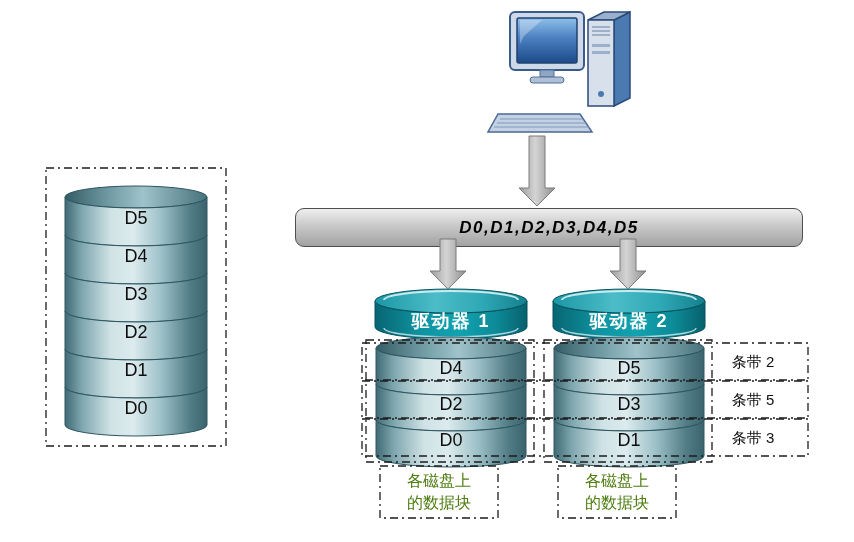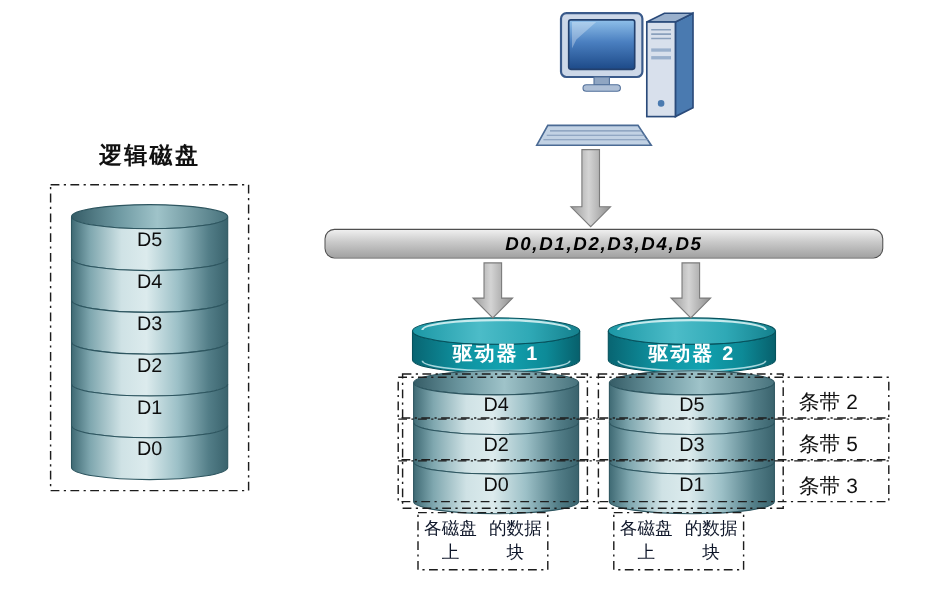--- a/index.html
+++ b/index.html
@@ -21,40 +21,40 @@
     font-family:"Liberation Sans", "DejaVu Sans", sans-serif;
     font-size:18px; fill:#0d0d0d; text-anchor:middle;
   }
   .headerlabel {
     font-family:"Liberation Sans", "DejaVu Sans", sans-serif;
     font-size:18px; font-weight:bold; fill:#ffffff; text-anchor:middle;
     letter-spacing:2px;
   }
 
   .bus {
-    position:absolute; left:295px; top:208px; width:508px; height:27px;
+    position:absolute; left:295px; top:208px; width:508px; height:39px;
     background:linear-gradient(#efefef, #c9c9c9 45%, #a2a2a2);
     border:1.5px solid #4f4f4f; border-radius:9px;
     display:flex; align-items:center; justify-content:center;
     box-sizing:border-box;
   }
   .bus span {
     font-style:italic; font-weight:bold; font-size:17px; color:#000;
     letter-spacing:1.5px;
   }
 
   .stripe-label {
     position:absolute; left:710px; width:86px; height:19px;
-    font-size:19px; color:#111; text-align:center;
+    font-size:15px; color:#111; text-align:center;
   }
 
   .caption {
     position:absolute; width:118px; height:52px;
-    display:flex; align-items:center; justify-content:center;
-    font-size:16px; line-height:1.4; color:#0f172a; text-align:center;
+    display:flex; flex-direction:column; align-items:center; justify-content:center;
+    font-size:16px; line-height:1.4; color:#4d7c0f; text-align:center;
   }
 
   .dashdot { fill:none; stroke:#1c1c1c; stroke-width:1.3; stroke-dasharray:8 4 2 4; }
   .arrow   { fill:url(#gradArrow); stroke:#7b7b7b; stroke-width:1; }
 
   .overlay { position:absolute; left:0; top:0; pointer-events:none; }
 </style>
 </head>
 <body>
 
@@ -96,21 +96,20 @@
         <stop offset="100%" stop-color="#1d4a88"></stop>
       </linearGradient>
       <linearGradient id="gradArrow" x1="0" y1="0" x2="1" y2="0">
         <stop offset="0%" stop-color="#9a9a9a"></stop>
         <stop offset="45%" stop-color="#d4d4d4"></stop>
         <stop offset="100%" stop-color="#8e8e8e"></stop>
       </linearGradient>
     </defs>
   </svg>
 
-  <div class="diagram-title">逻辑磁盘</div>
 
   <svg class="abs" style="left:61px; top:184px" width="150" height="256">
     <ellipse cx="75" cy="13" rx="71" ry="11" fill="url(#gradDiskTop)" stroke="#2e5660" stroke-width="1"></ellipse>
     <path class="seg" d="M4,13 a71,11 0 0 0 142,0 l0,38 a71,11 0 0 1 -142,0 z"></path>
     <path class="seg" d="M4,51 a71,11 0 0 0 142,0 l0,38 a71,11 0 0 1 -142,0 z"></path>
     <path class="seg" d="M4,89 a71,11 0 0 0 142,0 l0,38 a71,11 0 0 1 -142,0 z"></path>
     <path class="seg" d="M4,127 a71,11 0 0 0 142,0 l0,38 a71,11 0 0 1 -142,0 z"></path>
     <path class="seg" d="M4,165 a71,11 0 0 0 142,0 l0,38 a71,11 0 0 1 -142,0 z"></path>
     <path class="seg" d="M4,203 a71,11 0 0 0 142,0 l0,38 a71,11 0 0 1 -142,0 z"></path>
     <text class="seglabel" x="75" y="40">D5</text>

